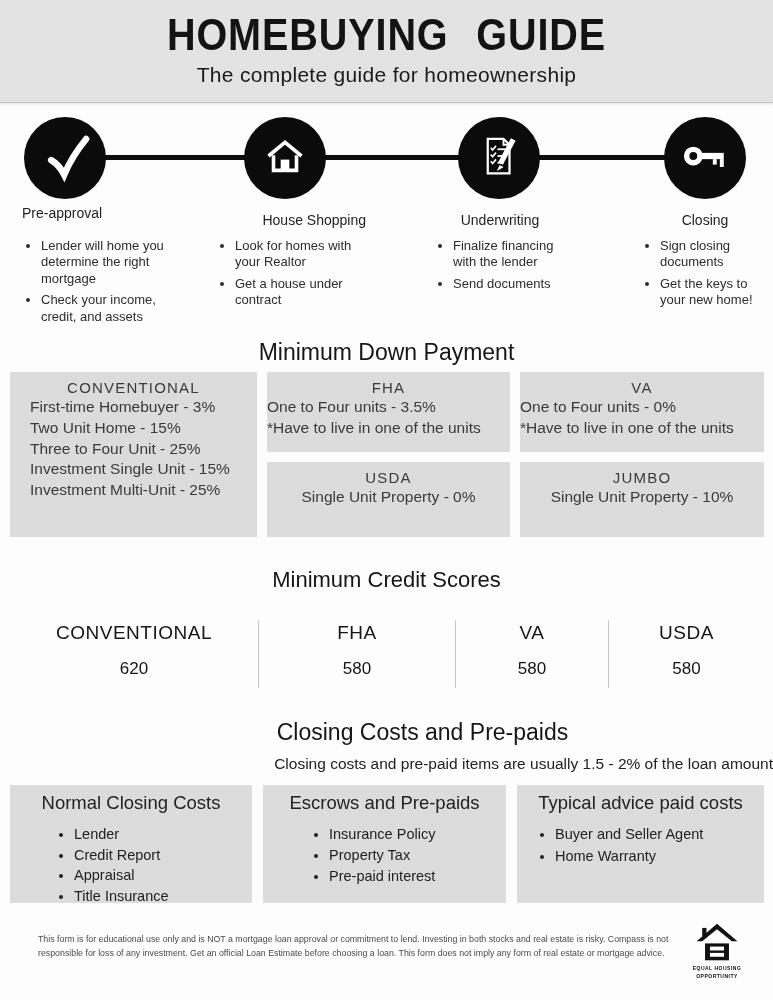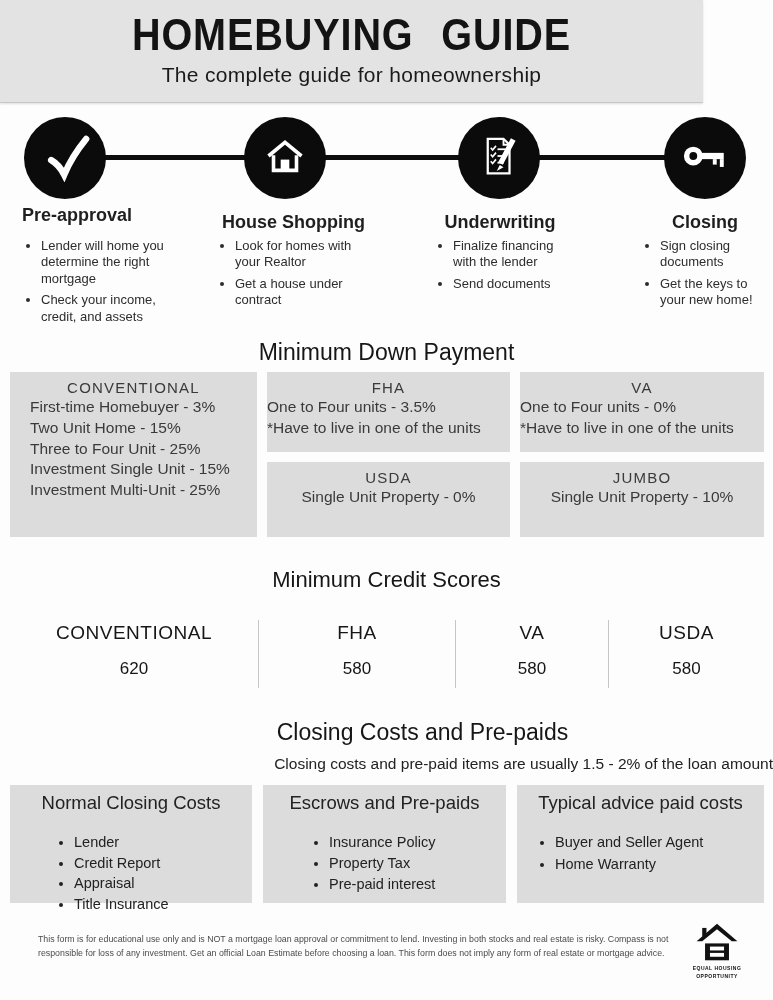--- a/index.html
+++ b/index.html
@@ -1,35 +1,35 @@
 <!DOCTYPE html>
 <html><head>
 <meta charset="utf-8">
 <style>
   html,body{margin:0;padding:0;background:#fdfdfd;}
   .page{position:relative;width:773px;height:1000px;margin:0 auto;background:#fdfdfd;
         font-family:"Liberation Sans",sans-serif;color:#1c1c1c;overflow:hidden;}
 
   
-  .hero{position:absolute;top:0;left:0;width:703px;height:102px;background:#e3e3e3;
+  .hero{position:absolute;top:0;left:0;width:773px;height:102px;background:#e3e3e3;
         border-bottom:1px solid #c7c7c7;text-align:center;box-shadow:0 1px 2px rgba(0,0,0,.12);}
   .hero h1{margin:12px 0 0;font-size:45px;line-height:1;font-weight:700;color:#131313;}
   .hero h1 span{display:inline-block;transform:scaleX(.88);transform-origin:center;
         letter-spacing:1px;word-spacing:18px;}
   .hero .sub{margin-top:6px;font-size:21px;color:#1a1a1a;letter-spacing:.3px;}
 
   
   .timeline{position:absolute;top:102px;left:0;width:773px;height:236px;}
   .tl-line{position:absolute;left:65px;top:53px;width:640px;height:5px;background:#0d0d0d;}
   .tl-circle{position:absolute;top:15px;width:82px;height:82px;border-radius:50%;
         background:#0b0b0b;display:flex;align-items:center;justify-content:center;}
   .c1{left:24px}.c2{left:244px}.c3{left:458px}.c4{left:664px}
-  .tl-title{position:absolute;font-size:18px;color:#1f1f1f;font-weight:bold;}
+  .tl-title{position:absolute;font-size:14px;color:#1f1f1f;}
   .t1{left:22px;top:103px;}
-  .t2{left:222px;top:110px;width:150px;text-align:left;}
+  .t2{left:216px;top:110px;width:150px;text-align:right;}
   .t3{left:425px;top:110px;width:150px;text-align:center;}
   .t4{left:630px;top:110px;width:150px;text-align:center;}
   .tl-list{position:absolute;margin:0;padding:0 0 0 15px;font-size:13px;line-height:1.26;color:#2d2d2d;}
   .tl-list li{margin-bottom:5px;}
   .l1{left:26px;top:136px;width:140px;}
   .l2{left:220px;top:136px;width:122px;}
   .l3{left:438px;top:136px;width:120px;}
   .l4{left:645px;top:136px;width:112px;}
 
   
@@ -57,21 +57,21 @@
   .cs-cell{text-align:center;box-sizing:border-box;}
   .cs-cell+.cs-cell{border-left:1px solid #c6c6c6;}
   .w1{width:248px}.w2{width:197px}.w3{width:153px}.w4{width:156px}
   .cs-label{font-size:19px;letter-spacing:.5px;margin-top:2px;color:#161616;}
   .cs-score{font-size:17px;margin-top:15px;color:#161616;}
 
   
   .cc-grid{position:absolute;top:785px;left:10px;width:754px;height:118px;}
   .cc-box{position:absolute;top:0;height:118px;background:#dcdcdc;color:#222;}
   #cc-1{left:0;width:242px;} #cc-2{left:253px;width:243px;} #cc-3{left:507px;width:247px;}
-  .cc-head{font-size:18.5px;margin:7px 0 18px;text-align:center;}
+  .cc-head{font-size:18.5px;margin:7px 0 10px;text-align:center;}
   .cc-list{margin:2px 0 0;padding-left:16px;font-size:14.5px;line-height:20.5px;}
   #cc-1 .cc-list{margin-left:48px;}
   #cc-2 .cc-list{margin-left:50px;line-height:21px;}
   #cc-3 .cc-list{margin-left:22px;line-height:21.5px;}
 
   
   .disclaimer{position:absolute;left:38px;top:933px;width:640px;font-size:8.8px;
         line-height:1.55;color:#4a4a4a;}
   .eho{position:absolute;left:686px;top:923px;width:62px;text-align:center;}
   .eho-text{font-size:5px;letter-spacing:.5px;font-weight:700;color:#111;line-height:1.5;}

